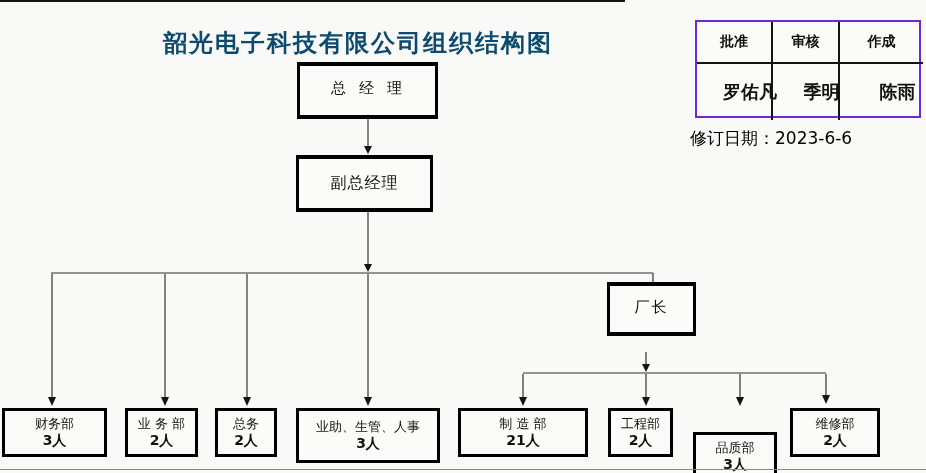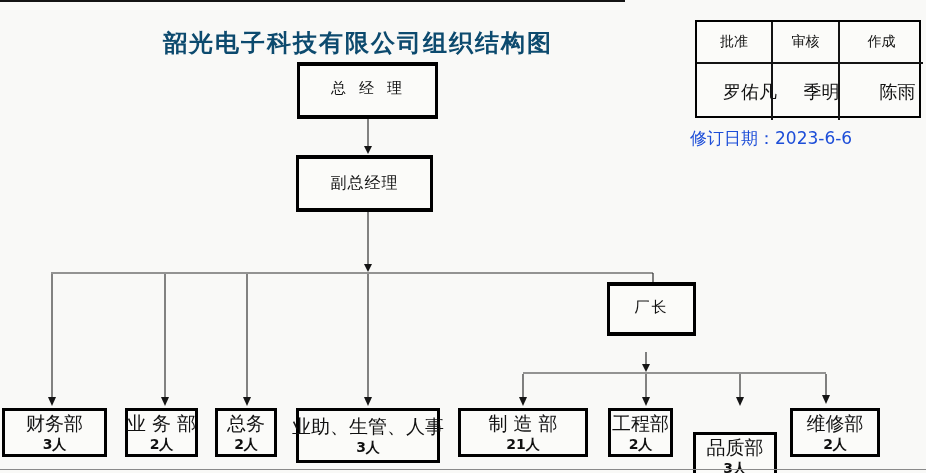--- a/index.html
+++ b/index.html
@@ -29,38 +29,39 @@
     font-size: 24px; font-weight: bold; letter-spacing: 2px;
     color: #0c4a6e; white-space: nowrap;
   }
   
   .approval {
     position: absolute; left: 695px; top: 20px;
     width: 226px; height: 98px;
     display: grid;
     grid-template-columns: 76px 67px 83px;
     grid-template-rows: 42px 56px;
-    border: 2px solid #000000;
+    border: 2px solid #6d28d9;
     box-sizing: border-box;
     background: #fbfbf9;
+    font-weight: bold;
   }
   .approval .cell {
     border-right: 2px solid #141414;
     border-bottom: 2px solid #141414;
     display: flex; align-items: center; justify-content: center;
     box-sizing: border-box;
     white-space: nowrap;
   }
   .approval .cell.last-col { border-right: none; }
   .approval .cell.last-row { border-bottom: none; padding-left: 32px; }
   .approval .head { font-size: 14px; }
   .approval .signer { font-size: 18px; }
   .revision {
     position: absolute; left: 690px; top: 127px;
-    font-size: 17px; color: #1d4ed8; white-space: nowrap;
+    font-size: 17px; color: #000000; white-space: nowrap;
   }
   
   .connectors {
     position: absolute; left: 0; top: 0;
     width: 926px; height: 473px;
     pointer-events: none;
   }
   .connectors line { stroke: #5a5a5a; stroke-width: 1.5; }
   .connectors line.dark { stroke: #2e2e2e; stroke-width: 1.2; }
   .connectors polygon { fill: #151515; }
@@ -76,21 +77,21 @@
     text-align: center;
     line-height: 1.25;
     white-space: nowrap;
   }
   .node .lbl { font-size: 15px; letter-spacing: 2px; font-family: Liberation Mono, monospace; }
   .node.gm  { left: 297px; top: 62px;  width: 141px; height: 57px; }
   .node.dgm { left: 296px; top: 155px; width: 137px; height: 57px; }
   .node.dgm .lbl { font-size: 16px; letter-spacing: 1px; }
   .node.fd  { left: 607px; top: 282px; width: 89px;  height: 54px; }
   .dept { border-width: 3px; }
-  .dept .dept-name { font-size: 19px; }
+  .dept .dept-name { font-size: 13px; }
   .dept .dept-count { font-size: 14px; font-weight: bold; }
   .dept.d0 { left: 2px;   top: 408px; width: 105px; height: 49px; }
   .dept.d1 { left: 125px; top: 408px; width: 73px;  height: 49px; }
   .dept.d2 { left: 215px; top: 408px; width: 62px;  height: 49px; }
   .dept.d3 { left: 296px; top: 408px; width: 144px; height: 55px; }
   .dept.d4 { left: 458px; top: 408px; width: 130px; height: 49px; }
   .dept.d5 { left: 608px; top: 408px; width: 65px;  height: 49px; }
   .dept.d6 { left: 693px; top: 432px; width: 84px;  height: 49px; }
   .dept.d7 { left: 790px; top: 408px; width: 90px;  height: 49px; }
 </style>

